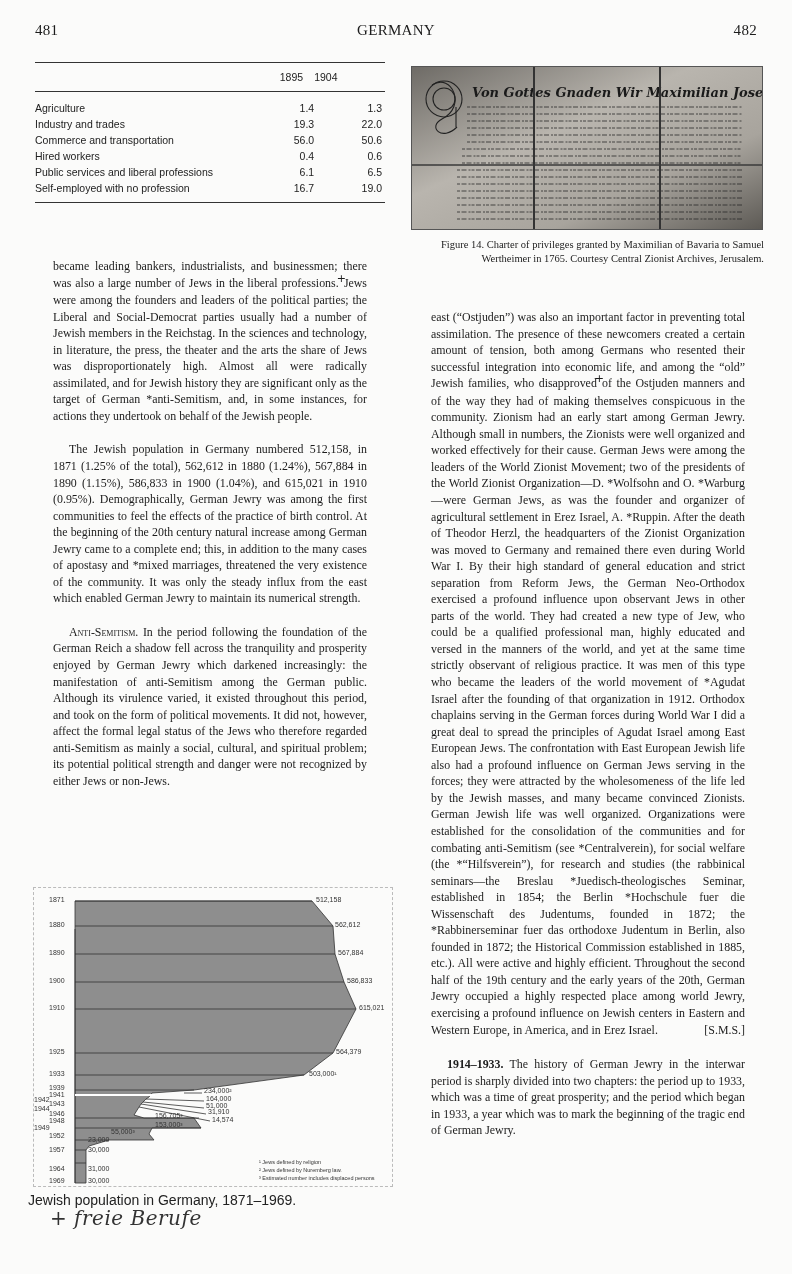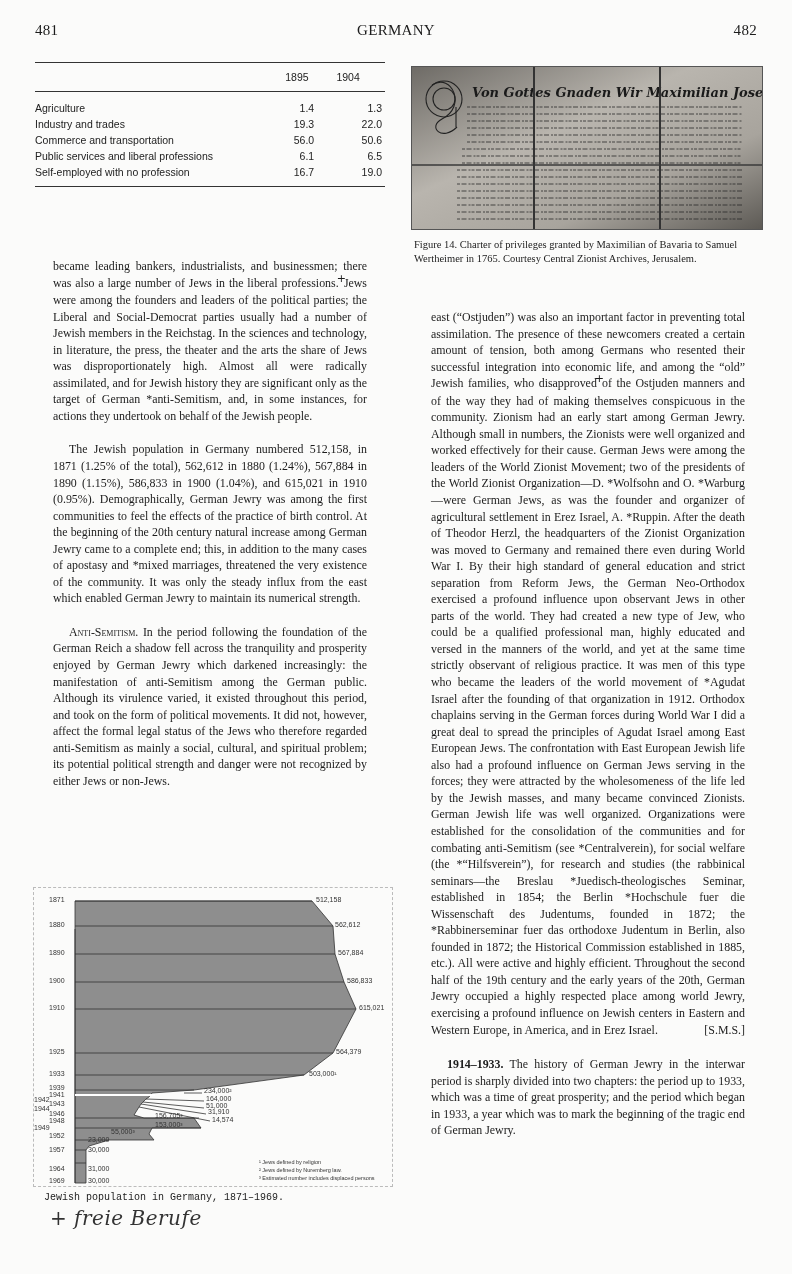--- a/index.html
+++ b/index.html
@@ -12,46 +12,46 @@
   .running-head { top: 22px; font-size: 15px; letter-spacing: 0.3px; }
   #pg-left { left: 35px; }
   #pg-right { right: 35px; }
   #running-title { left: 0; width: 792px; text-align: center; }
 
   
   .table-wrap { left: 35px; top: 62px; width: 350px; font-family: "Liberation Sans", "DejaVu Sans", sans-serif; font-size: 10.5px; color: #222; }
   .table-caption { margin-bottom: 11px; }
   .rule { border-top: 1.3px solid #333; }
   table.data { width: 100%; border-collapse: collapse; }
-  table.data th { font-weight: normal; text-align: center; padding: 8px 0 8px 0; }
+  table.data th { font-weight: normal; text-align: left; padding: 8px 0 8px 0; }
   table.data td { padding: 1px 0; line-height: 14px; }
   table.data td.num { text-align: right; }
   table.data .c1 { width: 235px; }
   table.data .c2 { width: 33px; }
   table.data .c3 { width: 65px; padding-right: 3px; }
   .hdr-row th { border-bottom: 1.3px solid #333; }
   .sp td { height: 6px; }
 
   
   .col { font-size: 11.9px; line-height: 16.55px; text-align: justify; }
   .col p { margin: 17px; text-indent: 0; }
   .col p.ind { text-indent: 16px; font-family: Liberation Serif, serif; }
   .sc { font-variant: small-caps; }
   .col-left { left: 36px; width: 348px; top: 241px; }
   .col-right { left: 414px; width: 348px; top: 292px; }
   .sig { float: right; }
   .mark { font-family: "DejaVu Sans", sans-serif; font-size: 11px; position: relative; top: -5px; margin-left: -2px; margin-right: -2px; }
 
   
   .figure { left: 411px; top: 66px; width: 350px; height: 162px; background: #8a8782; overflow: hidden; border: 1px solid #555; }
-  .fig-caption { left: 414px; top: 238px; width: 350px; font-size: 10.5px; line-height: 14px; }
+  .fig-caption { left: 414px; top: 238px; width: 350px; font-size: 10.5px; line-height: 14px; text-align: right; }
 
   
   .chart-frame { left: 33px; top: 887px; width: 358px; height: 298px; border: 1px dashed #bbb; }
-  .chart-caption { left: 44px; top: 1192px; font-family: Liberation Mono, monospace; font-size: 10px; color: #222; }
+  .chart-caption { left: 28px; top: 1192px; font-family: Liberation Sans, sans-serif; font-size: 14px; color: #222; }
   .handwriting { left: 50px; top: 1206px; font-family: "DejaVu Serif", serif; font-style: italic; font-size: 20px; color: #333; letter-spacing: 0.5px; }
   .chart-label { font-family: "Liberation Sans", "DejaVu Sans", sans-serif; font-size: 7px; color: #333; position: absolute; white-space: nowrap; }
 </style>
 </head>
 <body>
 
 <div class="abs running-head" id="pg-left">481</div>
 <div class="abs running-head" id="running-title">GERMANY</div>
 <div class="abs running-head" id="pg-right">482</div>
 
@@ -76,20 +76,25 @@
     </tr>
     <tr>
       <td>Industry and trades</td>
       <td class="num">19.3</td>
       <td class="num c3">22.0</td>
     </tr>
     <tr>
       <td>Commerce and transportation</td>
       <td class="num">56.0</td>
       <td class="num c3">50.6</td>
+    </tr>
+    <tr>
+      <td>Hired workers</td>
+      <td class="num">0.4</td>
+      <td class="num c3">0.6</td>
     </tr>
     <tr>
       <td>Public services and liberal professions</td>
       <td class="num">6.1</td>
       <td class="num c3">6.5</td>
     </tr>
     <tr>
       <td>Self-employed with no profession</td>
       <td class="num">16.7</td>
       <td class="num c3">19.0</td>

